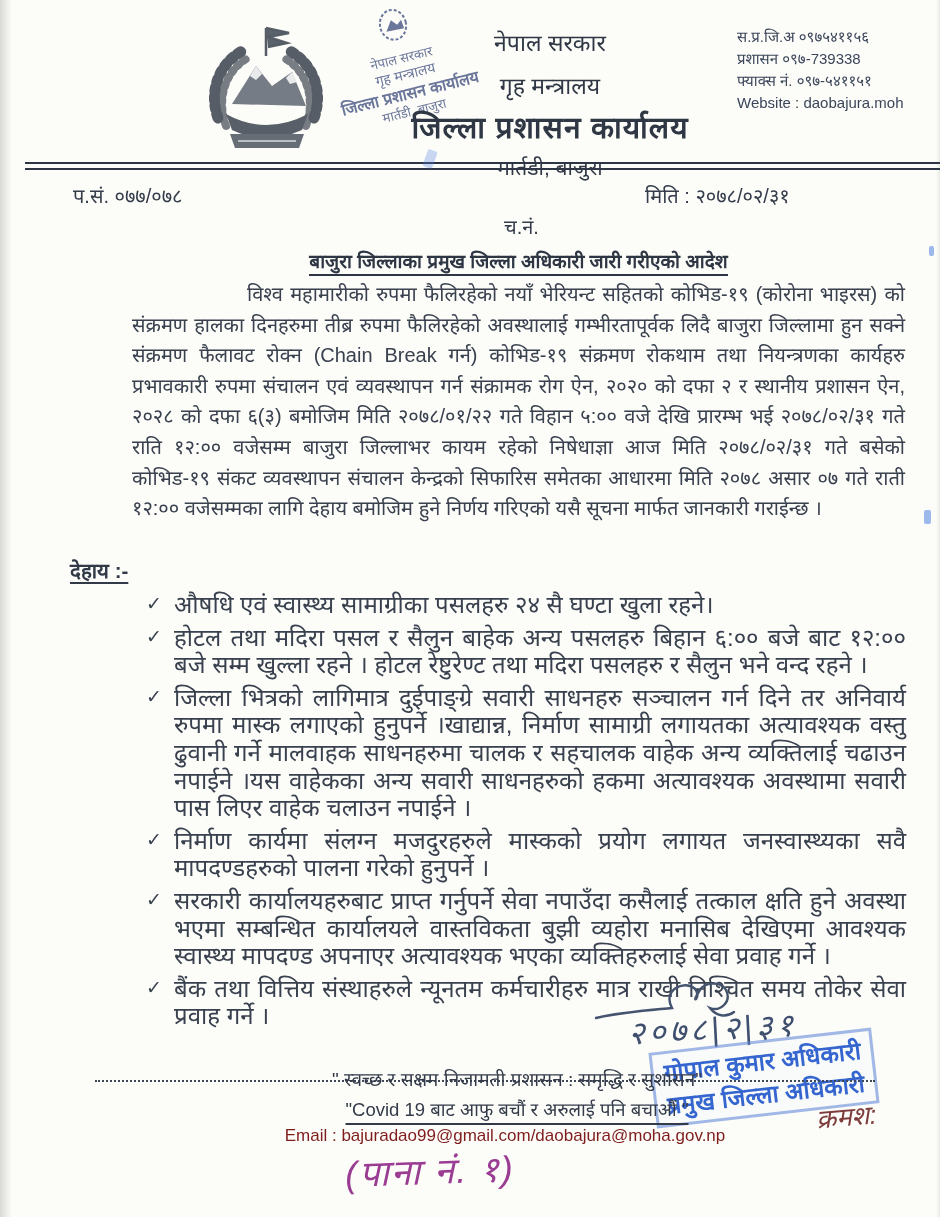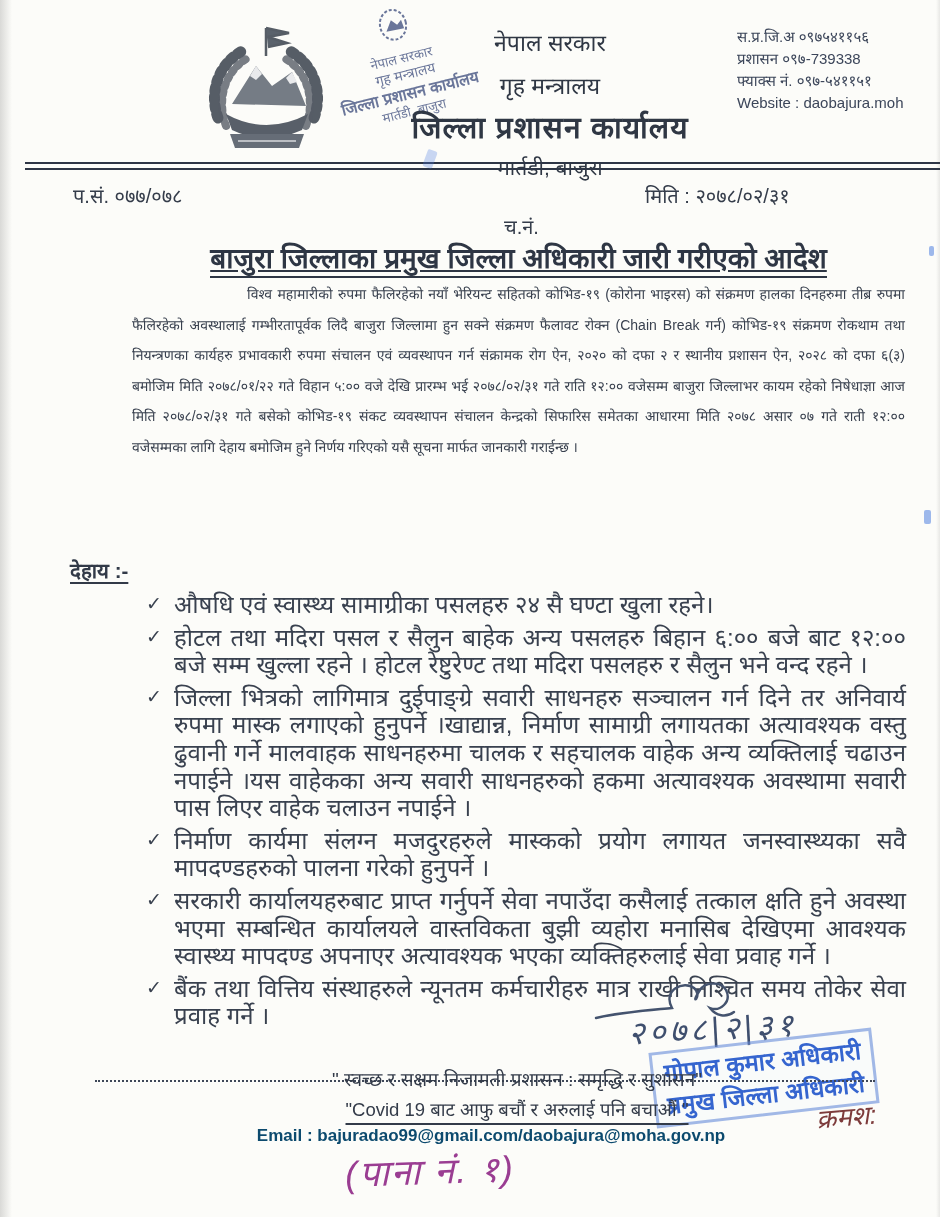--- a/index.html
+++ b/index.html
@@ -27,25 +27,25 @@
   .h-loc{font-size:21px;margin-top:6px;}
   .contact{position:absolute;left:737px;top:26px;font-size:15px;line-height:22px;color:#3c465a;white-space:nowrap;}
   .rule{position:absolute;left:25px;top:162px;width:915px;height:4px;
         border-top:2.5px solid #2e3646;border-bottom:2px solid #2e3646;}
 
   .ref-row{position:absolute;left:0;top:182px;width:940px;font-size:20px;color:#353d4b;}
   .ref-no{position:absolute;left:73px;}
   .ch-no{position:absolute;left:504px;margin-top:31px;}
   .date{position:absolute;left:645px;}
 
-  .title{position:absolute;left:132px;top:238px;width:773px;text-align:center;
-         font-size:28px;font-weight:600;color:#2e3644;text-decoration:underline;}
+  .title{position:absolute;left:132px;top:248px;width:773px;text-align:center;
+         font-size:19px;font-weight:600;color:#2e3644;}
   .title span{border-bottom:2px solid #2e3644;padding-bottom:2px;}
 
-  .para{position:absolute;left:132px;top:279px;width:773px;font-size:14px;line-height:30.6px;
+  .para{position:absolute;left:132px;top:279px;width:773px;font-size:20px;line-height:30.6px;
         text-align:justify;text-indent:115px;color:#39414f;}
   .dehaay{position:absolute;left:70px;top:556px;font-size:20.5px;font-weight:600;
         text-decoration:underline;text-underline-offset:4px;color:#323a48;}
   .bullets{position:absolute;left:146px;top:591px;width:760px;}
   .b-item{display:flex;margin-bottom:5px;}
   .chk{flex:0 0 28px;font-size:19px;color:#3a4250;padding-top:1px;}
   .b-text{flex:1;font-size:24px;line-height:27.6px;text-align:justify;color:#39414f;}
 
   
   .sig-squiggle{position:absolute;left:592px;top:978px;}
@@ -56,22 +56,22 @@
         padding:1px 10px 3px 10px;background:rgba(240,246,255,.25);}
   .cdo-stamp .l1{font-size:24px;font-weight:bold;white-space:nowrap;}
   .cdo-stamp .l2{font-size:24px;font-weight:bold;white-space:nowrap;}
 
   
   .dots{position:absolute;left:95px;top:1080px;width:780px;border-top:2.5px dotted #3e4758;}
   .slogan{position:absolute;left:517px;top:1066px;transform:translateX(-50%);
         font-size:19px;color:#333b49;white-space:nowrap;}
   .covid{position:absolute;left:517px;top:1096px;transform:translateX(-50%);
         font-size:18.5px;color:#333b49;white-space:nowrap;border-bottom:2px solid #333b49;padding-bottom:2px;}
-  .email{position:absolute;left:491px;top:1126px;transform:translateX(-50%);
-        font-size:17px;color:#0c4a6e;white-space:nowrap;font-weight:bold;}
+  .email{position:absolute;left:505px;top:1126px;transform:translateX(-50%);
+        font-size:17px;color:#7f1d1d;white-space:nowrap;}
   .page-note{position:absolute;left:345px;top:1146px;font-size:36px;color:#9a3d92;
         transform:rotate(-2deg);letter-spacing:2px;font-style:italic;}
   .continued{position:absolute;left:816px;top:1098px;font-size:26px;color:#7d3b3b;
         transform:rotate(-5deg);font-style:italic;}
 
   .speck{position:absolute;background:#4f7fe0;opacity:.55;border-radius:2px;}
   .speck.s1{left:929px;top:246px;width:5px;height:10px;}
   .speck.s2{left:924px;top:510px;width:7px;height:14px;}
   .speck.s3{left:425px;top:150px;width:10px;height:18px;opacity:.30;transform:rotate(20deg);}
 </style>

